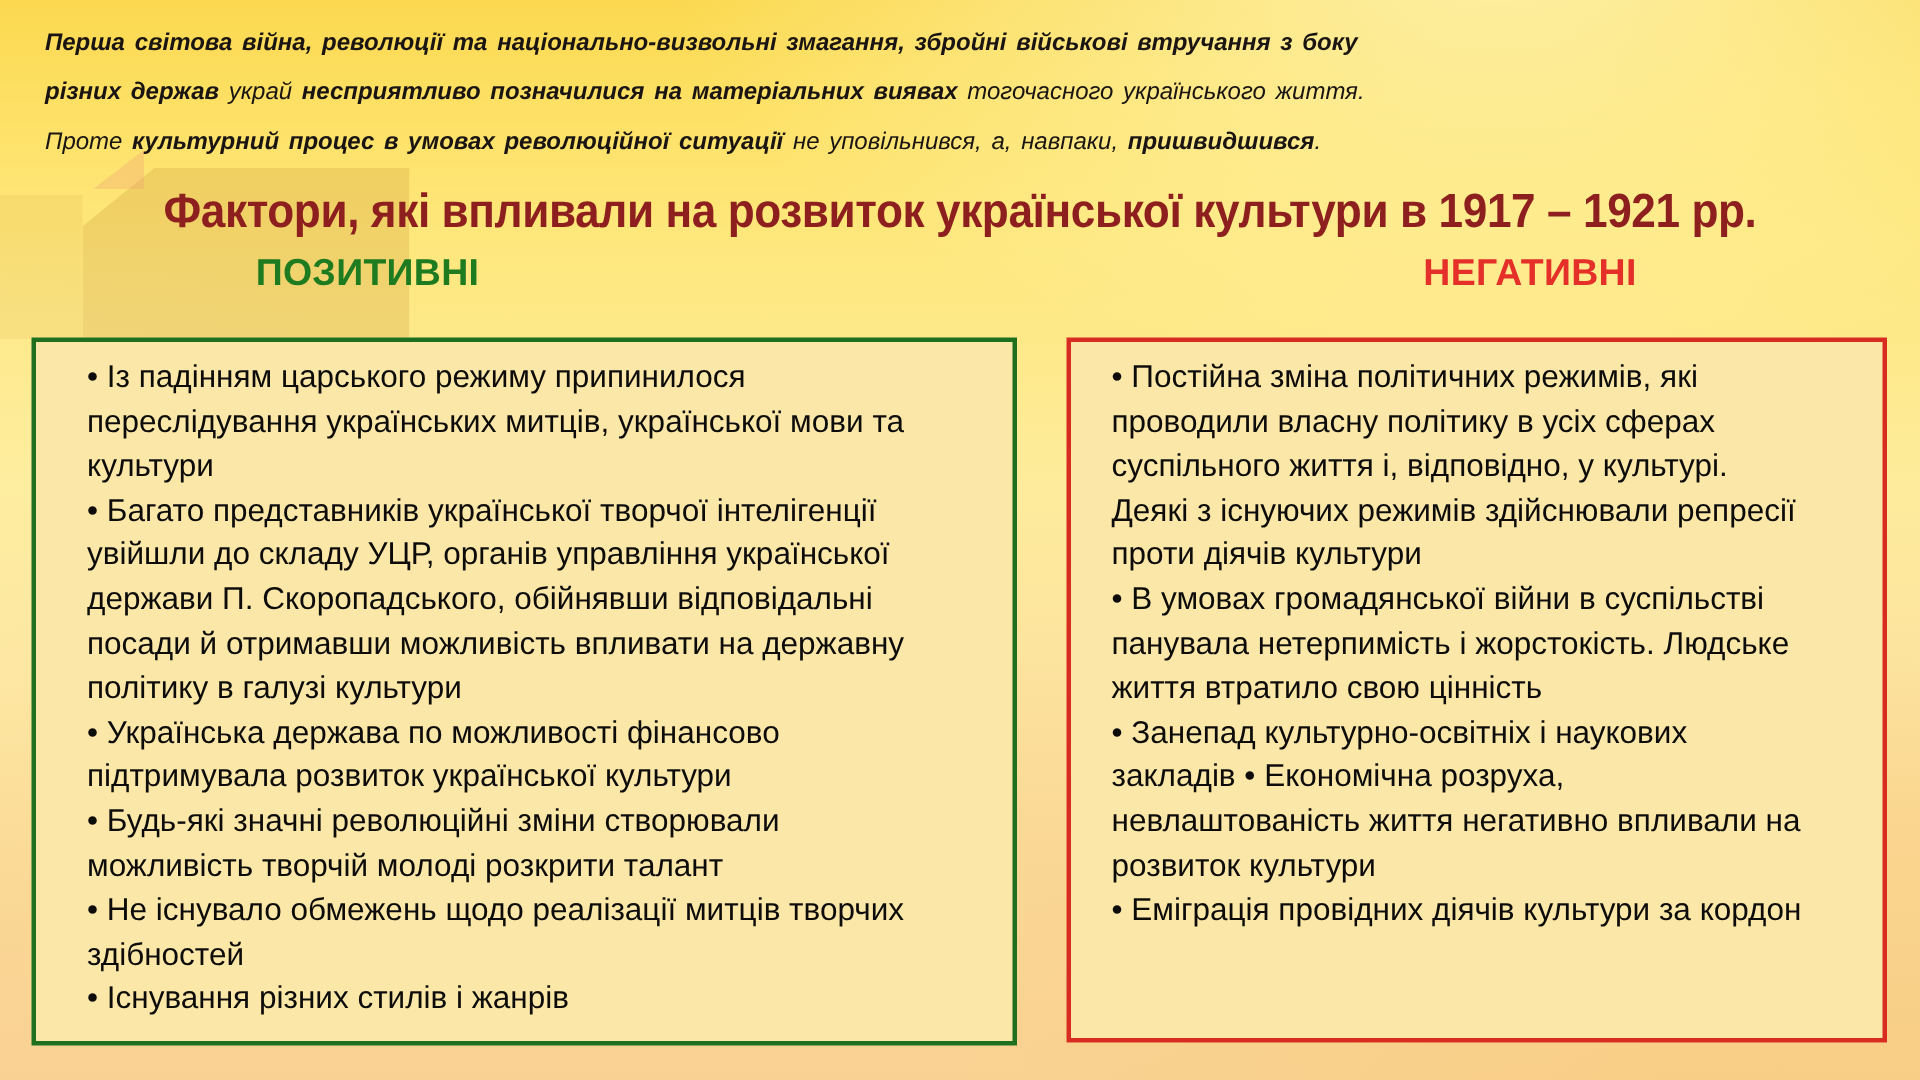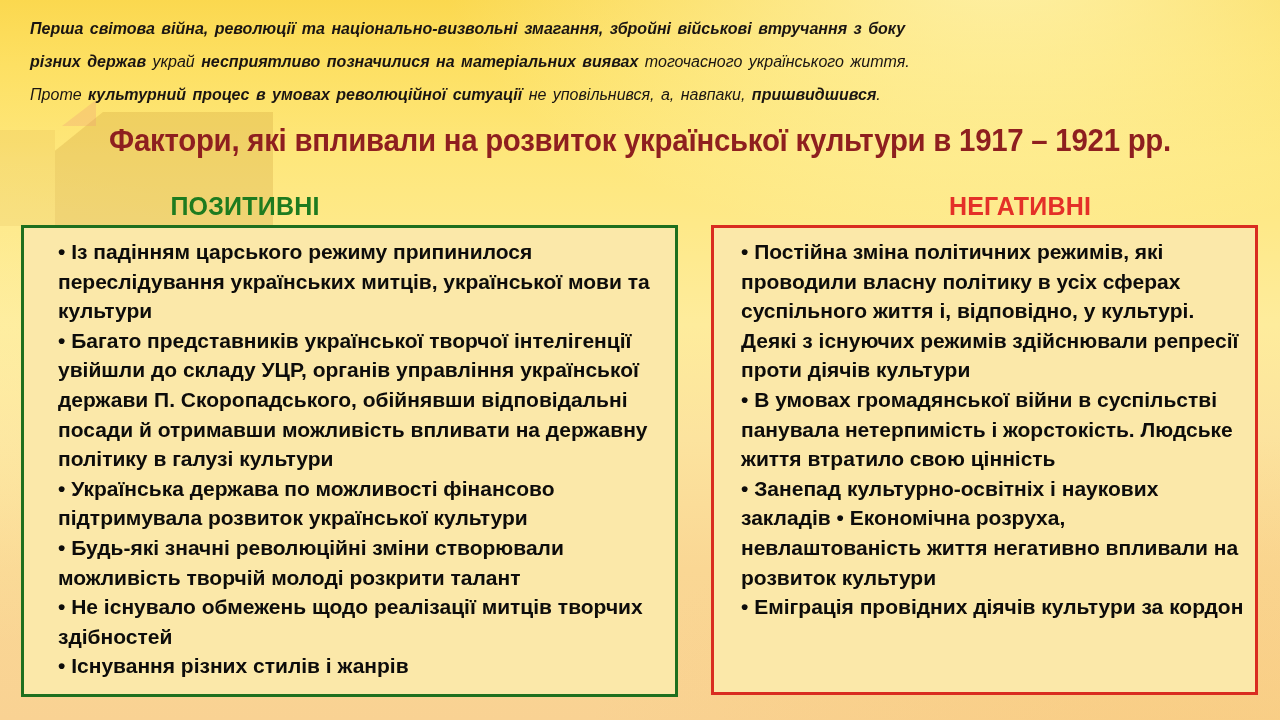--- a/index.html
+++ b/index.html
@@ -39,28 +39,28 @@
   }
   .intro b { font-weight: 700; }
   .title {
     position: absolute; top: 122px; left: 0; width: 100%;
     text-align: center; color: #8E1F1F;
     font-size: 32px; font-weight: 700; letter-spacing: -0.3px;
     transform: scaleX(0.92); white-space: nowrap;
   }
   .col-header {
     position: absolute; top: 168px; font-size: 25px; font-weight: 700;
-    text-align: center; letter-spacing: 0.2px; margin-top: 24px;
+    text-align: center; letter-spacing: 0.2px;
   }
   .col-header.pos { left: 0; width: 490px; color: #1E7B1F; }
   .col-header.neg { left: 775px; width: 490px; color: #E43028; }
   .box {
     position: absolute; top: 225px; box-sizing: border-box;
     background: #FBE8A9; border: 3px solid;
-    font-size: 21px; line-height: 29.6px; color: #0D0C0A; font-weight: bold;
+    font-size: 21px; line-height: 29.6px; color: #0D0C0A;
   }
   .box.pos {
     left: 21px; width: 657px; height: 472px;
     border-color: #1E6F1E; padding: 9px 12px 9px 34px;
   }
   .box.neg {
     left: 711px; width: 547px; height: 470px;
     border-color: #D92C20; padding: 9px 10px 9px 27px;
   }
   .list-item { white-space: pre-line; }

